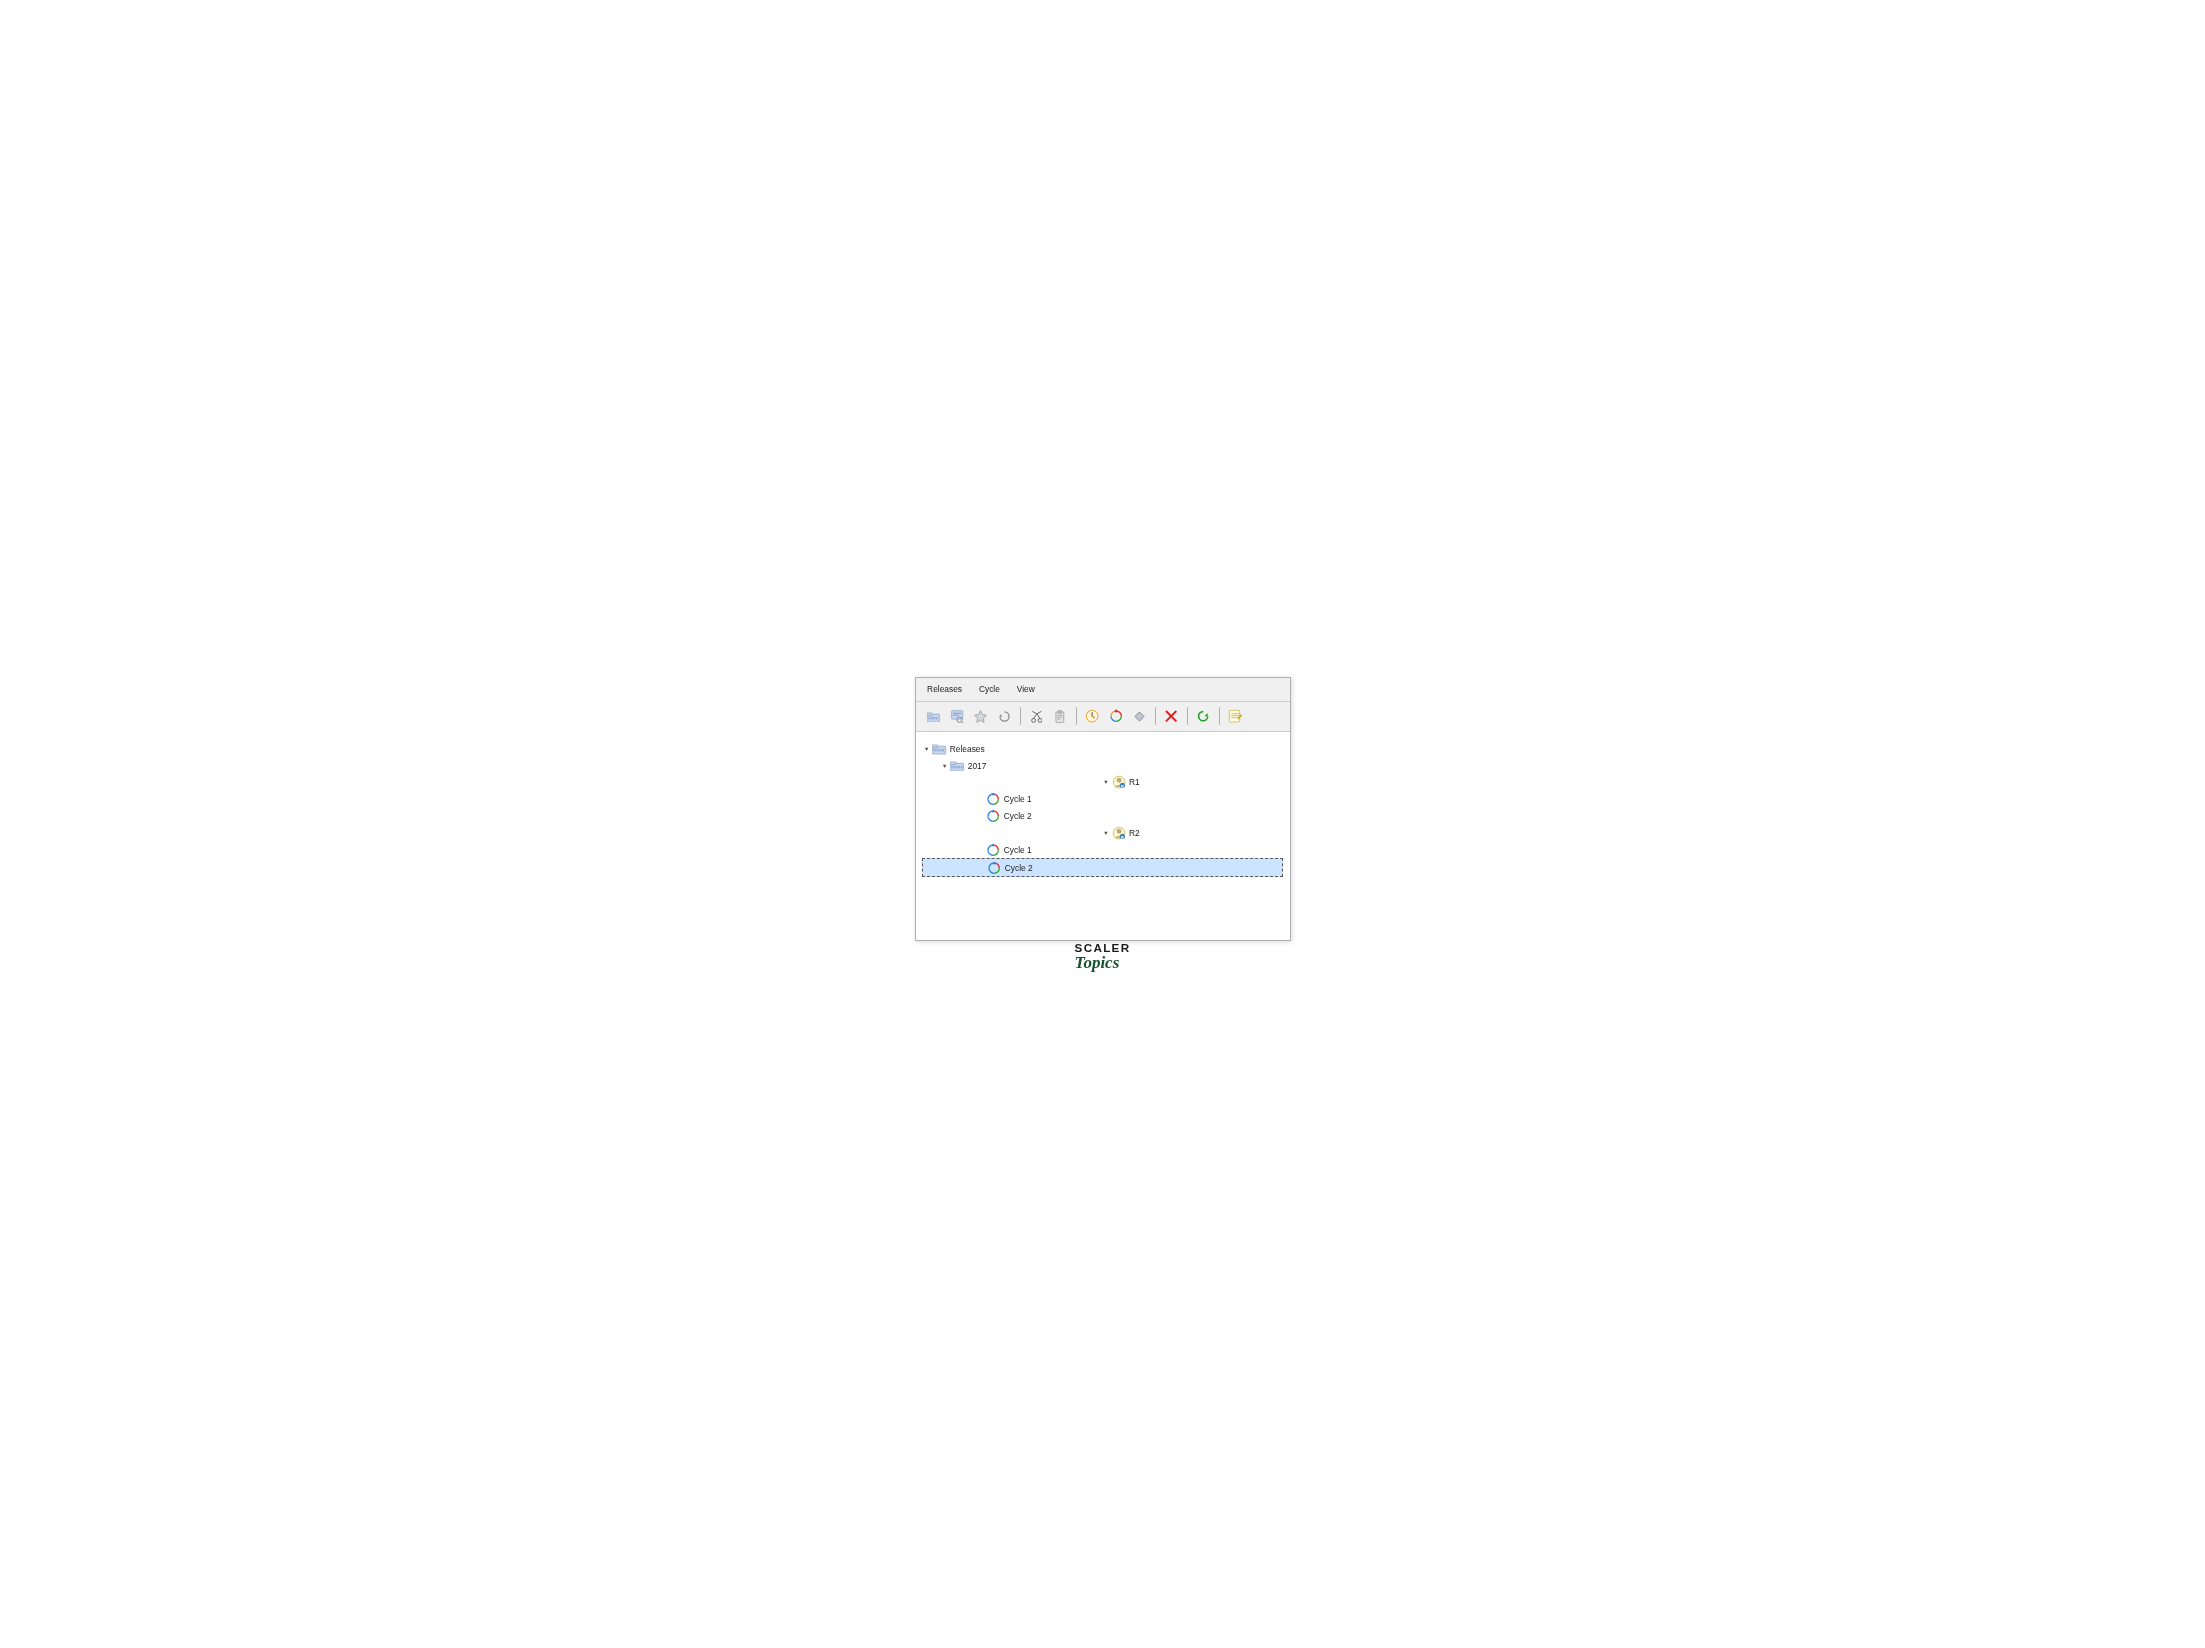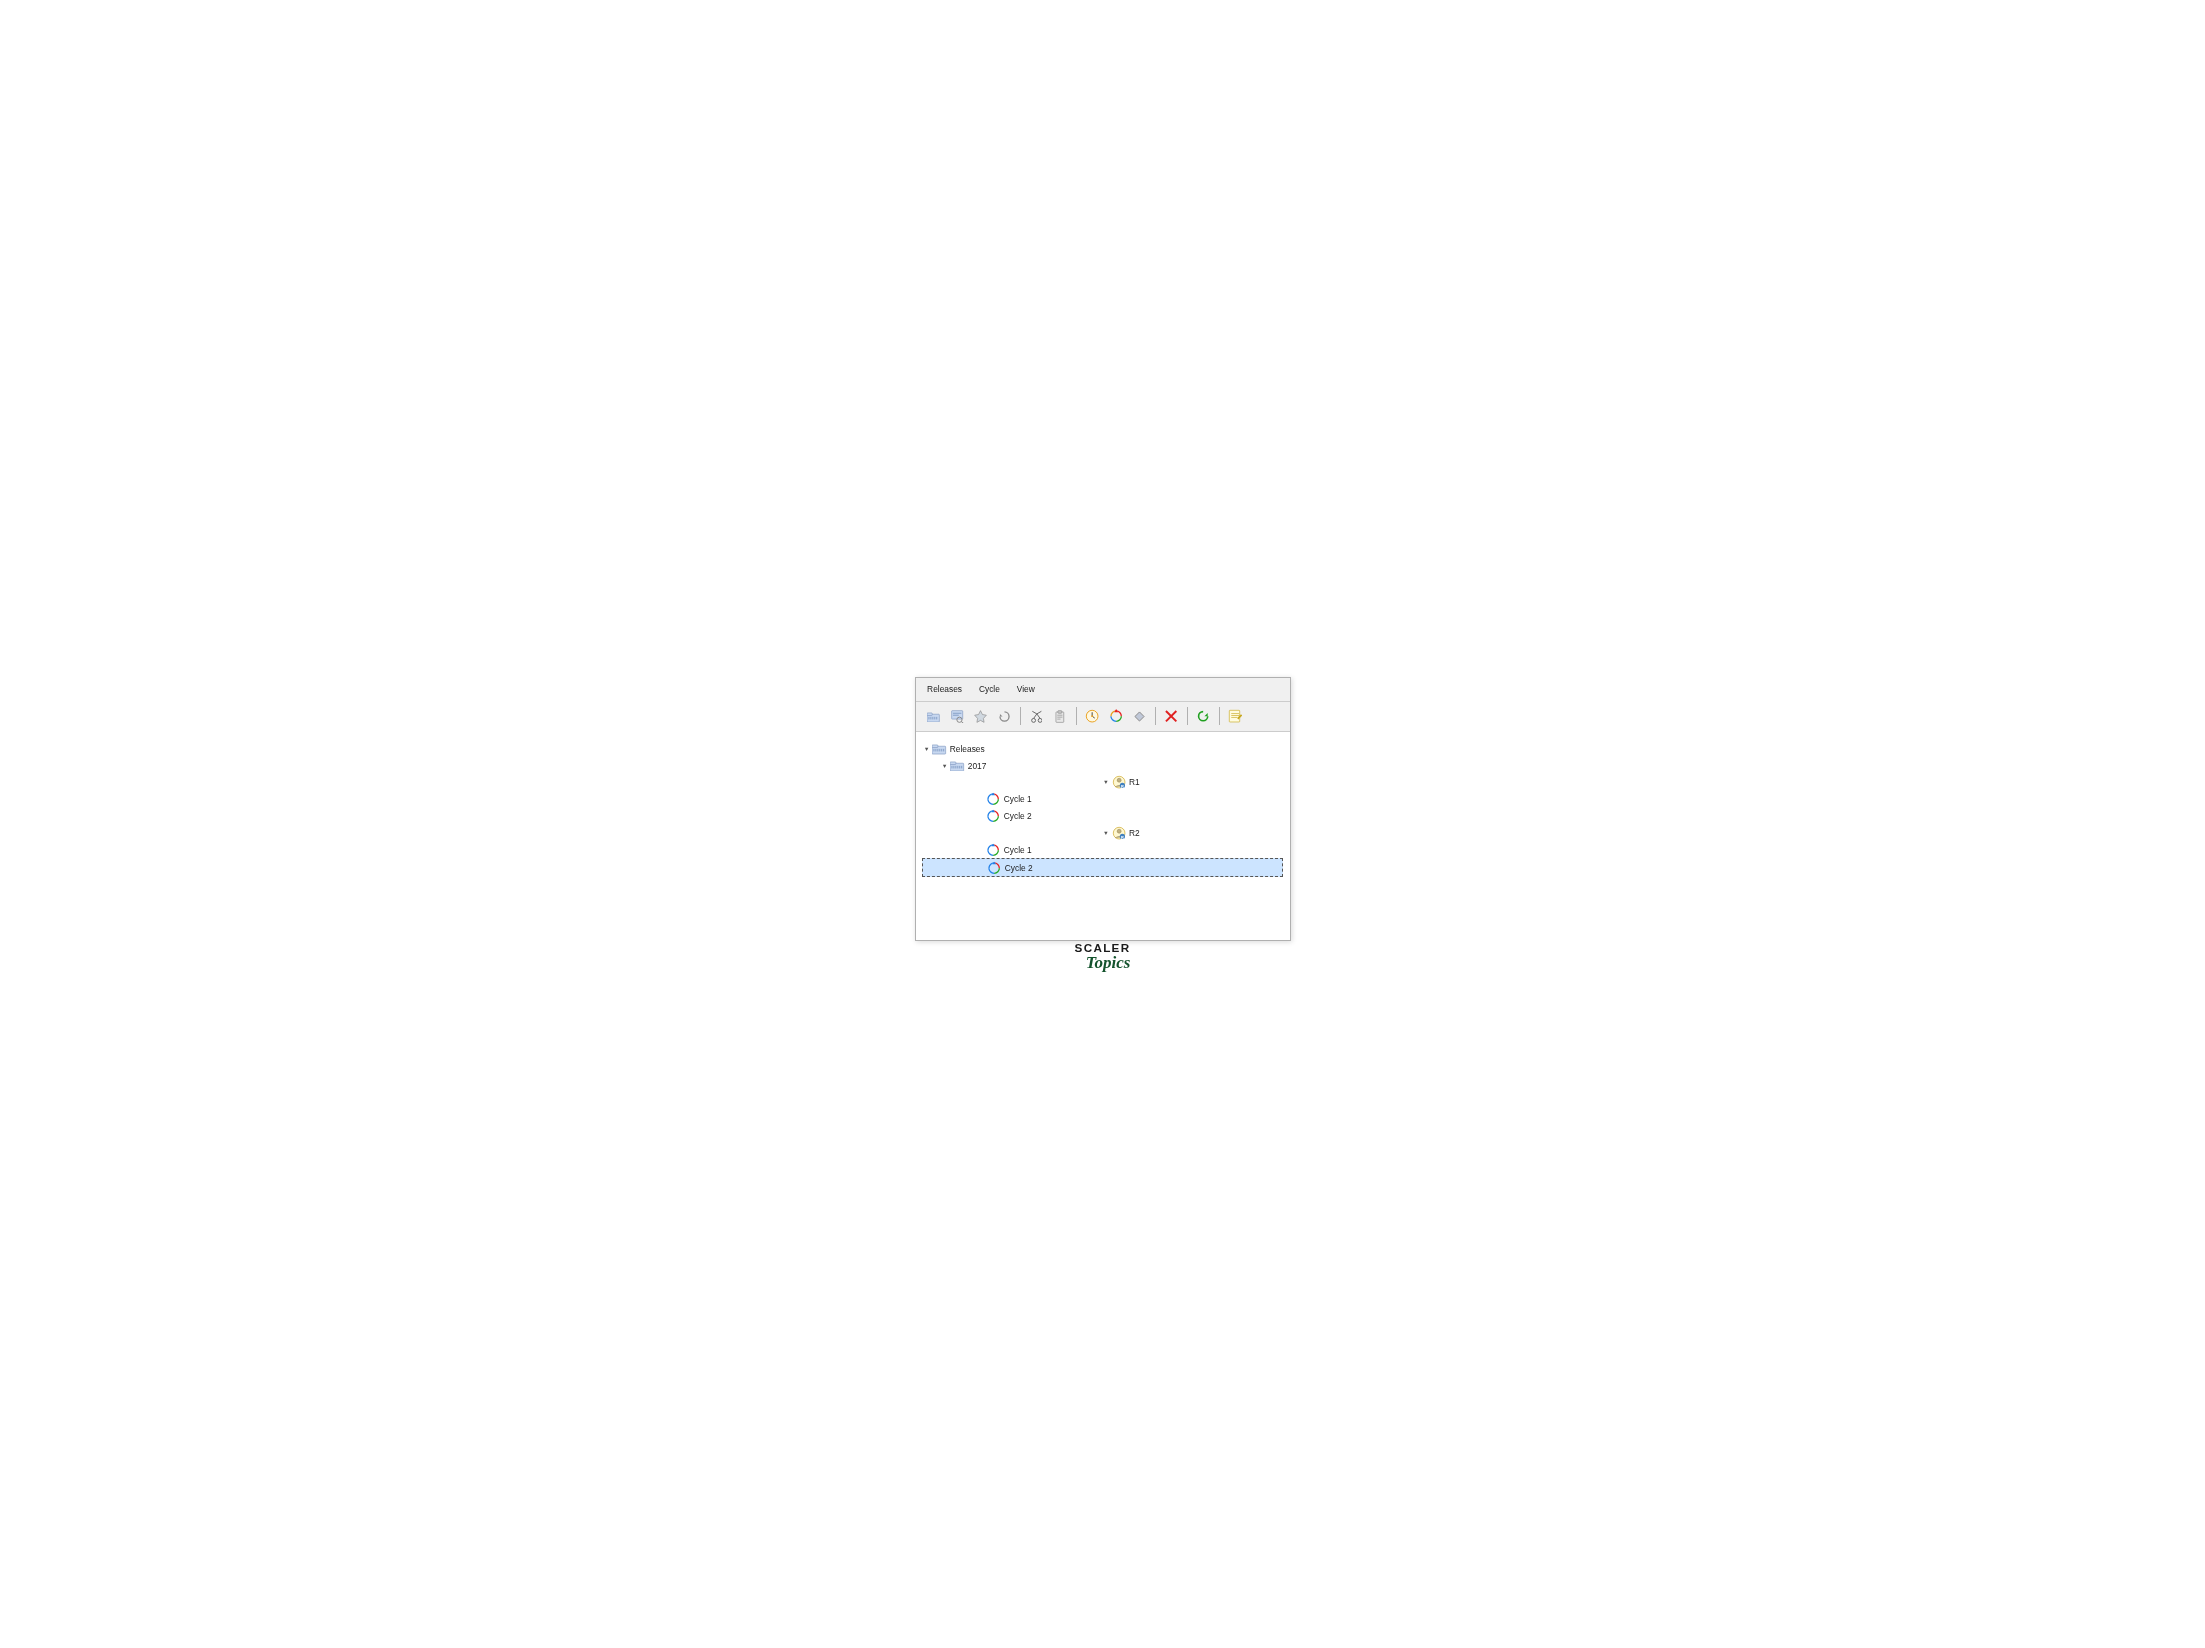--- a/index.html
+++ b/index.html
@@ -114,21 +114,21 @@
     }
 
     
     .tree-row.selected {
       background: #cce4ff;
       border: 1px dashed #555;
     }
 
     
     .branding {
-      text-align: right;
+      text-align: left;
     }
     .branding-scaler {
       font-size: 11.7px;
       font-weight: 800;
       color: #1a1a1a;
       letter-spacing: 1.3px;
     }
     .branding-topics {
       font-size: 17px;
       font-style: italic;

